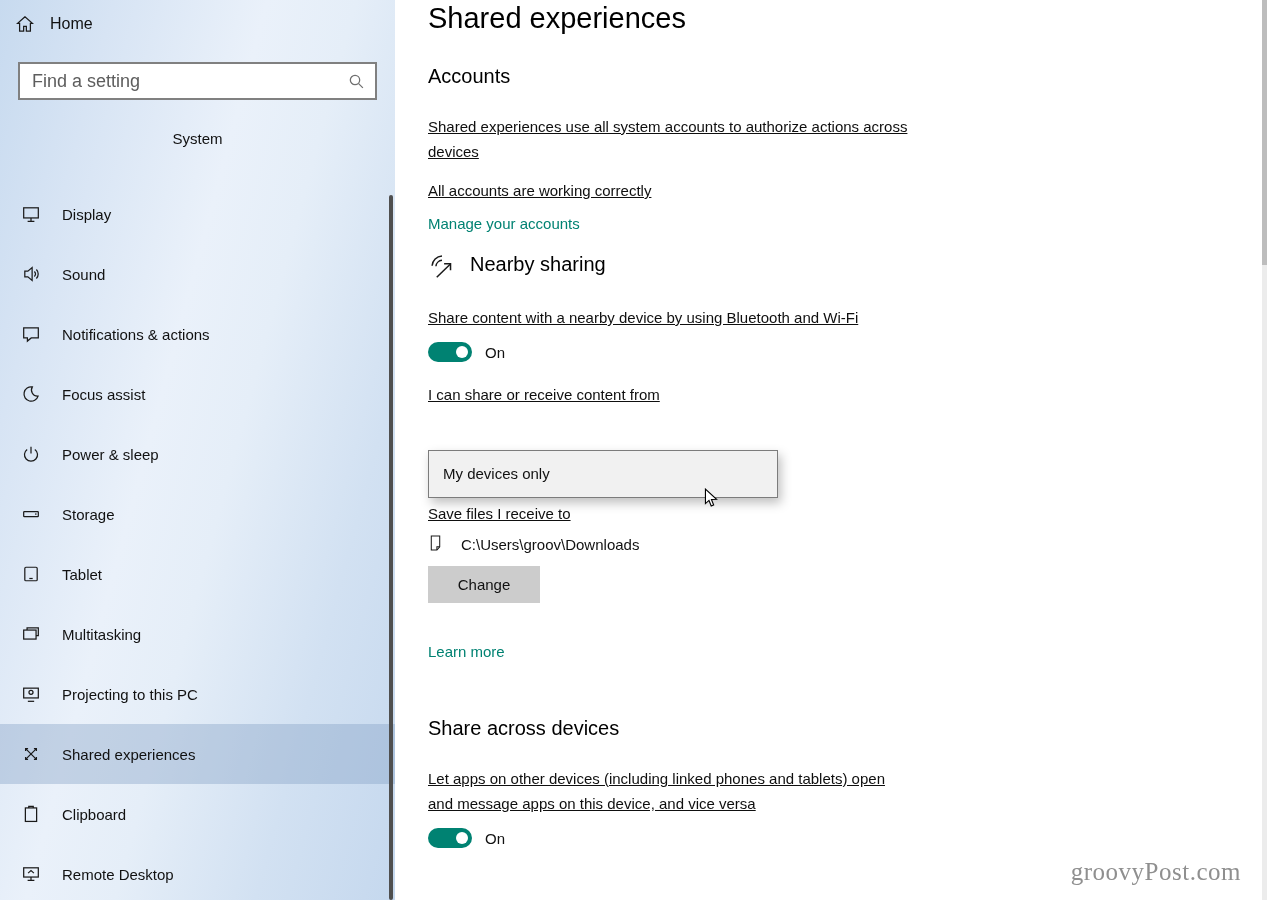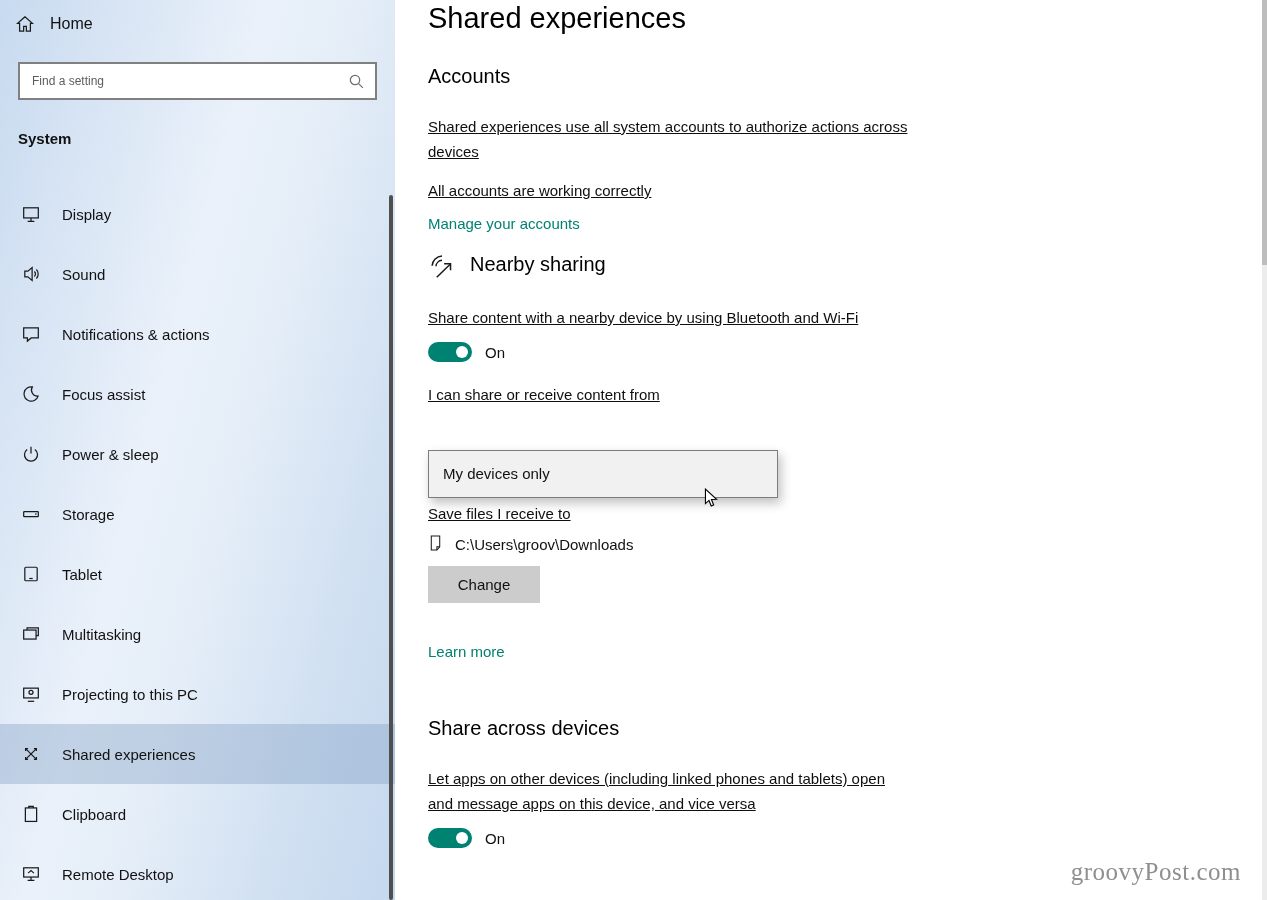--- a/index.html
+++ b/index.html
@@ -16,25 +16,25 @@
     position:absolute; left:0; top:0; width:395px; height:900px;
     background:linear-gradient(105deg,#c7daef 0%,#d7e4f4 18%,#eaf1fa 42%,#e5eef8 56%,#d2e1f2 78%,#c5d8ee 100%);
   }
   .home-row { height:48px; padding:0 16px; display:flex; align-items:center; gap:16px; font-size:16px; }
   .search-box {
     margin:14px 18px 0; height:34px; border:2px solid #808080; background:#fff;
     display:flex; align-items:center; padding:0 10px 0 2px;
   }
   .search-box input {
     border:none; outline:none; flex:1; height:100%; padding:0 10px;
-    font-size:12px; color:#333; background:transparent;
+    font-size:18px; color:#333; background:transparent;
     font-family:"Liberation Sans","DejaVu Sans",sans-serif;
   }
   .search-box input::placeholder { color:#5d5d5d; opacity:1; }
-  .section-label { margin:30px 18px 0; font-size:15px; font-weight:700; color:#111; }
+  .section-label { margin:30px 18px 0; font-size:15px; font-weight:400; color:#111;text-align:center; }
   .nav { position:absolute; top:184px; left:0; right:0; }
   .nav-item { height:60px; display:flex; align-items:center; gap:22px; padding:0 22px; font-size:15px; }
   .nav-item.selected { background:rgba(128,158,194,0.38); }
   .nav-icon { width:18px; height:18px; flex:0 0 18px; color:#1a1a1a; }
   .side-scrollbar { position:absolute; right:2px; top:195px; width:4px; height:705px; background:#4f4f4f; border-radius:2px; }
 
   
   .main { position:absolute; left:428px; top:0; width:580px; }
   .page-title { margin:2px 0 0; font-size:29px; font-weight:400; color:#000; }
   h2 { margin:0; font-size:20px; font-weight:400; color:#000; }
@@ -47,21 +47,21 @@
   .manage-link { margin-top:12px; }
   .nearby-h-row { display:flex; align-items:flex-start; gap:14px; margin-top:20px; }
   .nearby-icon { width:28px; height:28px; color:#1a1a1a; }
   .nearby-desc { margin-top:24px; }
   .toggle-row { display:flex; align-items:center; gap:13px; margin-top:12px; }
   .toggle { width:44px; height:20px; border-radius:10px; background:var(--accent,#008272); position:relative; cursor:pointer; }
   .toggle .knob { position:absolute; right:4px; top:4px; width:12px; height:12px; border-radius:50%; background:#fff; }
   .toggle-state { font-size:15px; }
   .share-from-label { margin-top:20px; }
   .save-label { margin-top:94px; }
-  .path-row { display:flex; align-items:center; gap:10px; margin-top:8px; }
+  .path-row { display:flex; align-items:center; gap:16px; margin-top:8px; }
   .doc-icon { width:17px; height:20px; color:#1a1a1a; }
   .change-btn {
     margin-top:12px; width:112px; height:37px; background:#cccccc; border:1px solid #cccccc;
     font-size:15px; color:#111; font-family:"Liberation Sans","DejaVu Sans",sans-serif; cursor:pointer;
   }
   .learn-more { margin-top:40px; }
   .share-across-heading { margin-top:56px; }
   .share-across-desc { margin-top:26px; }
 
   

